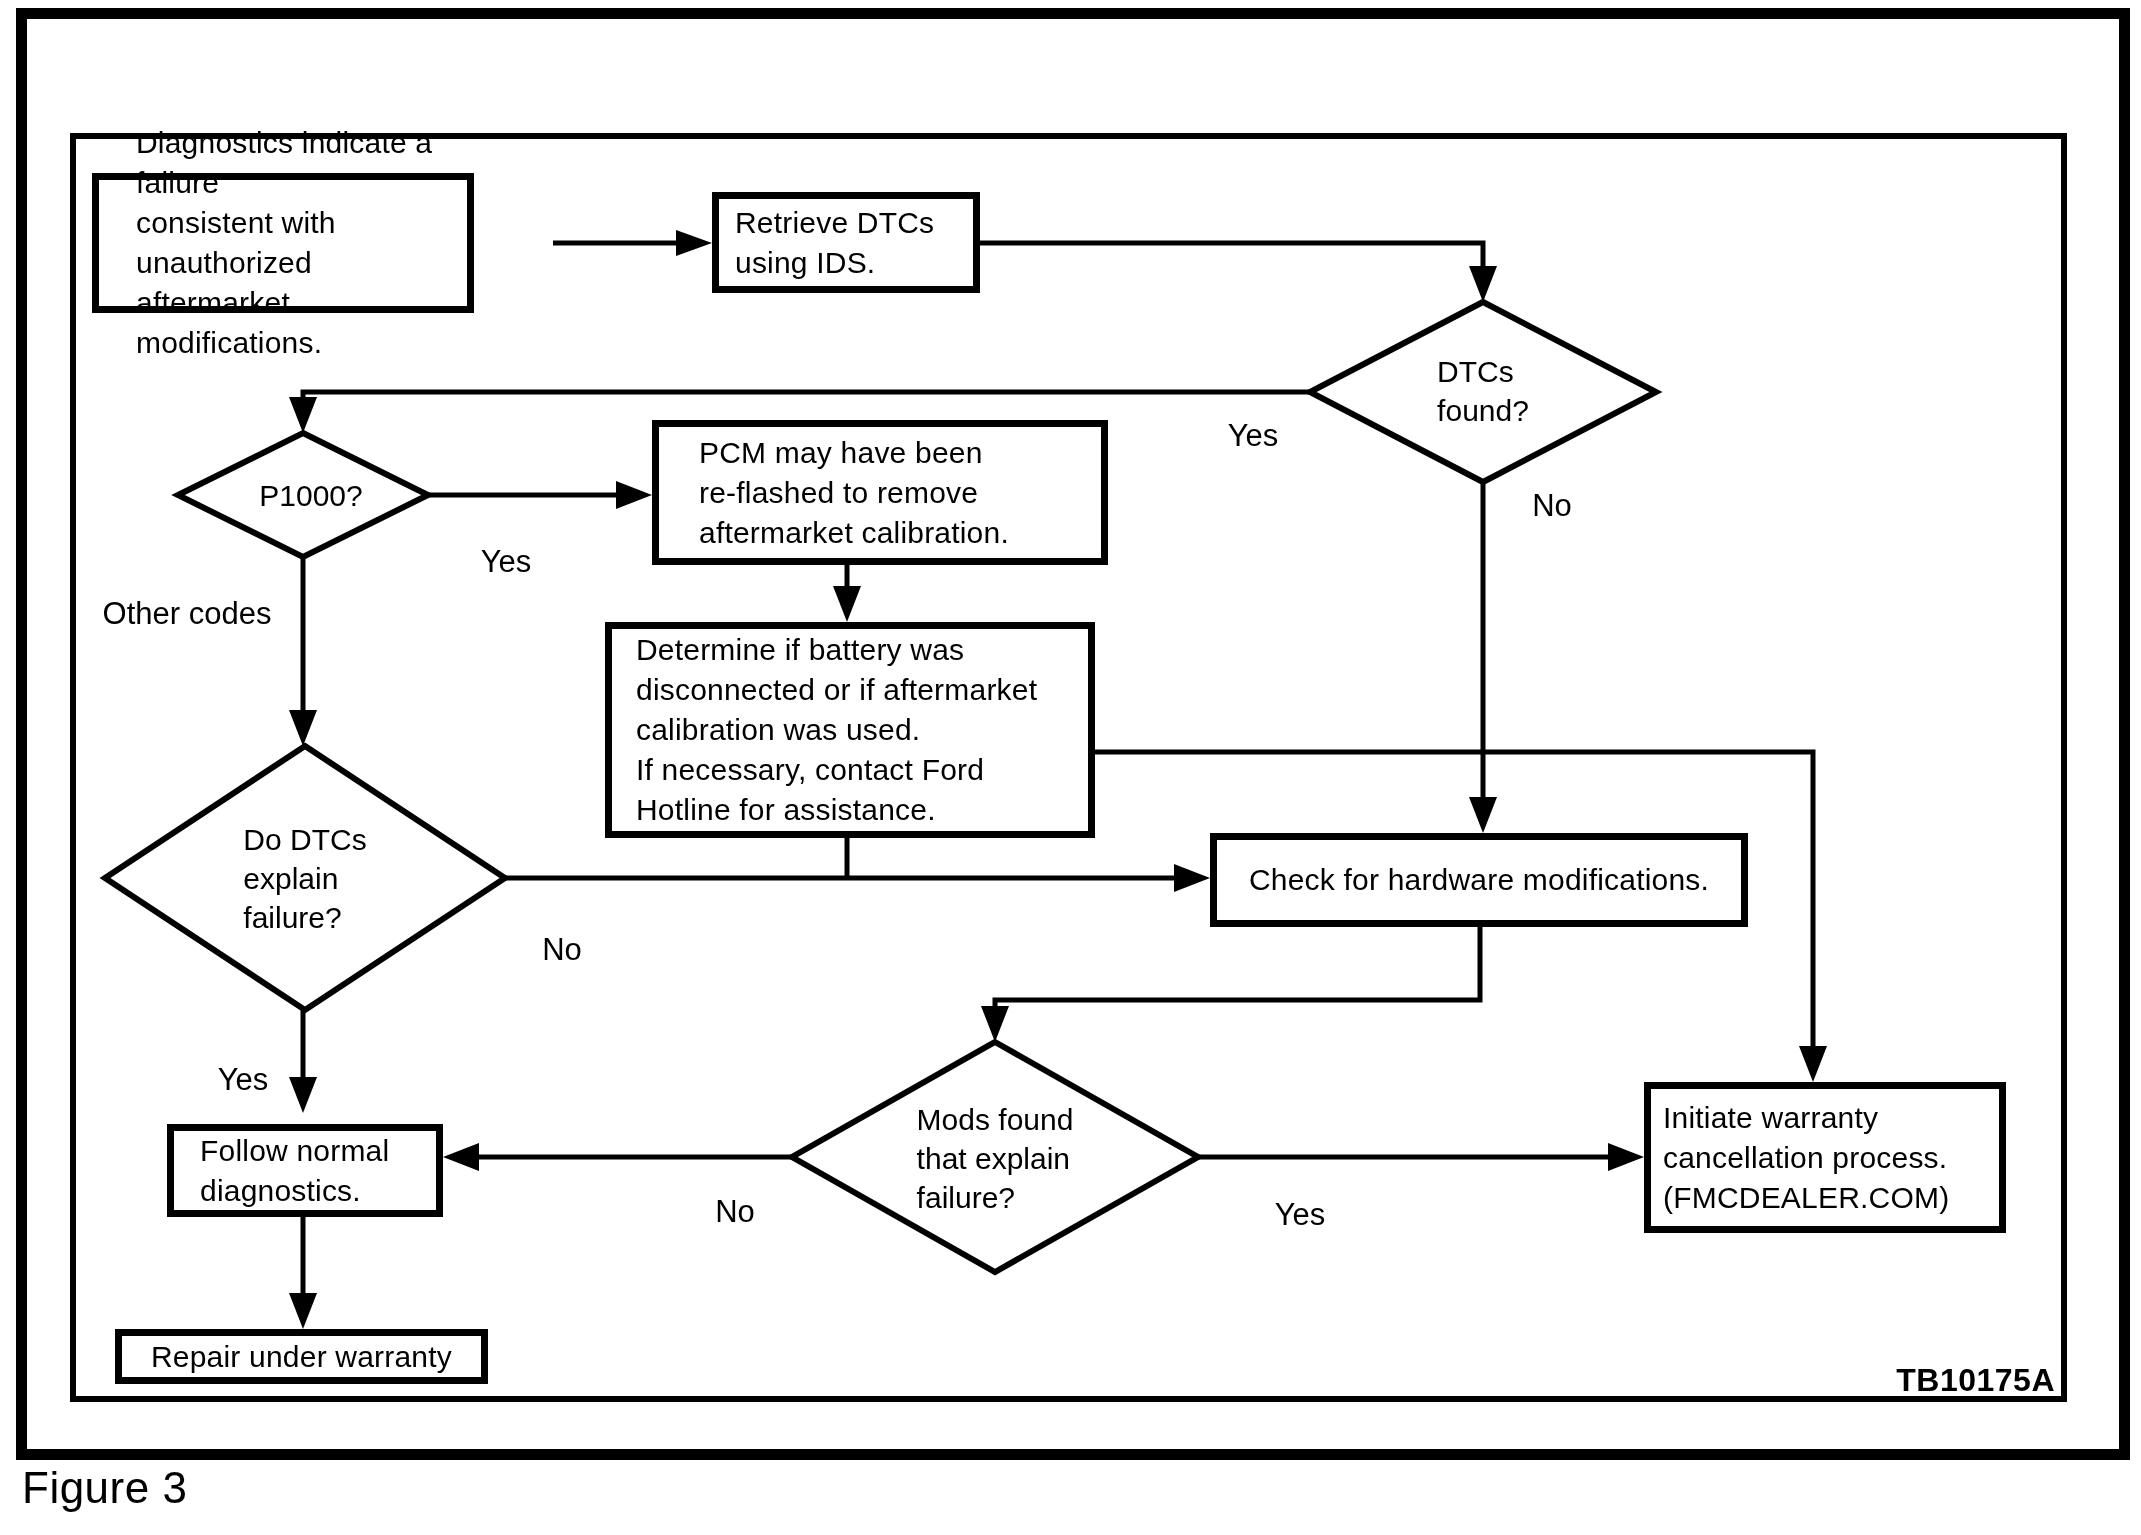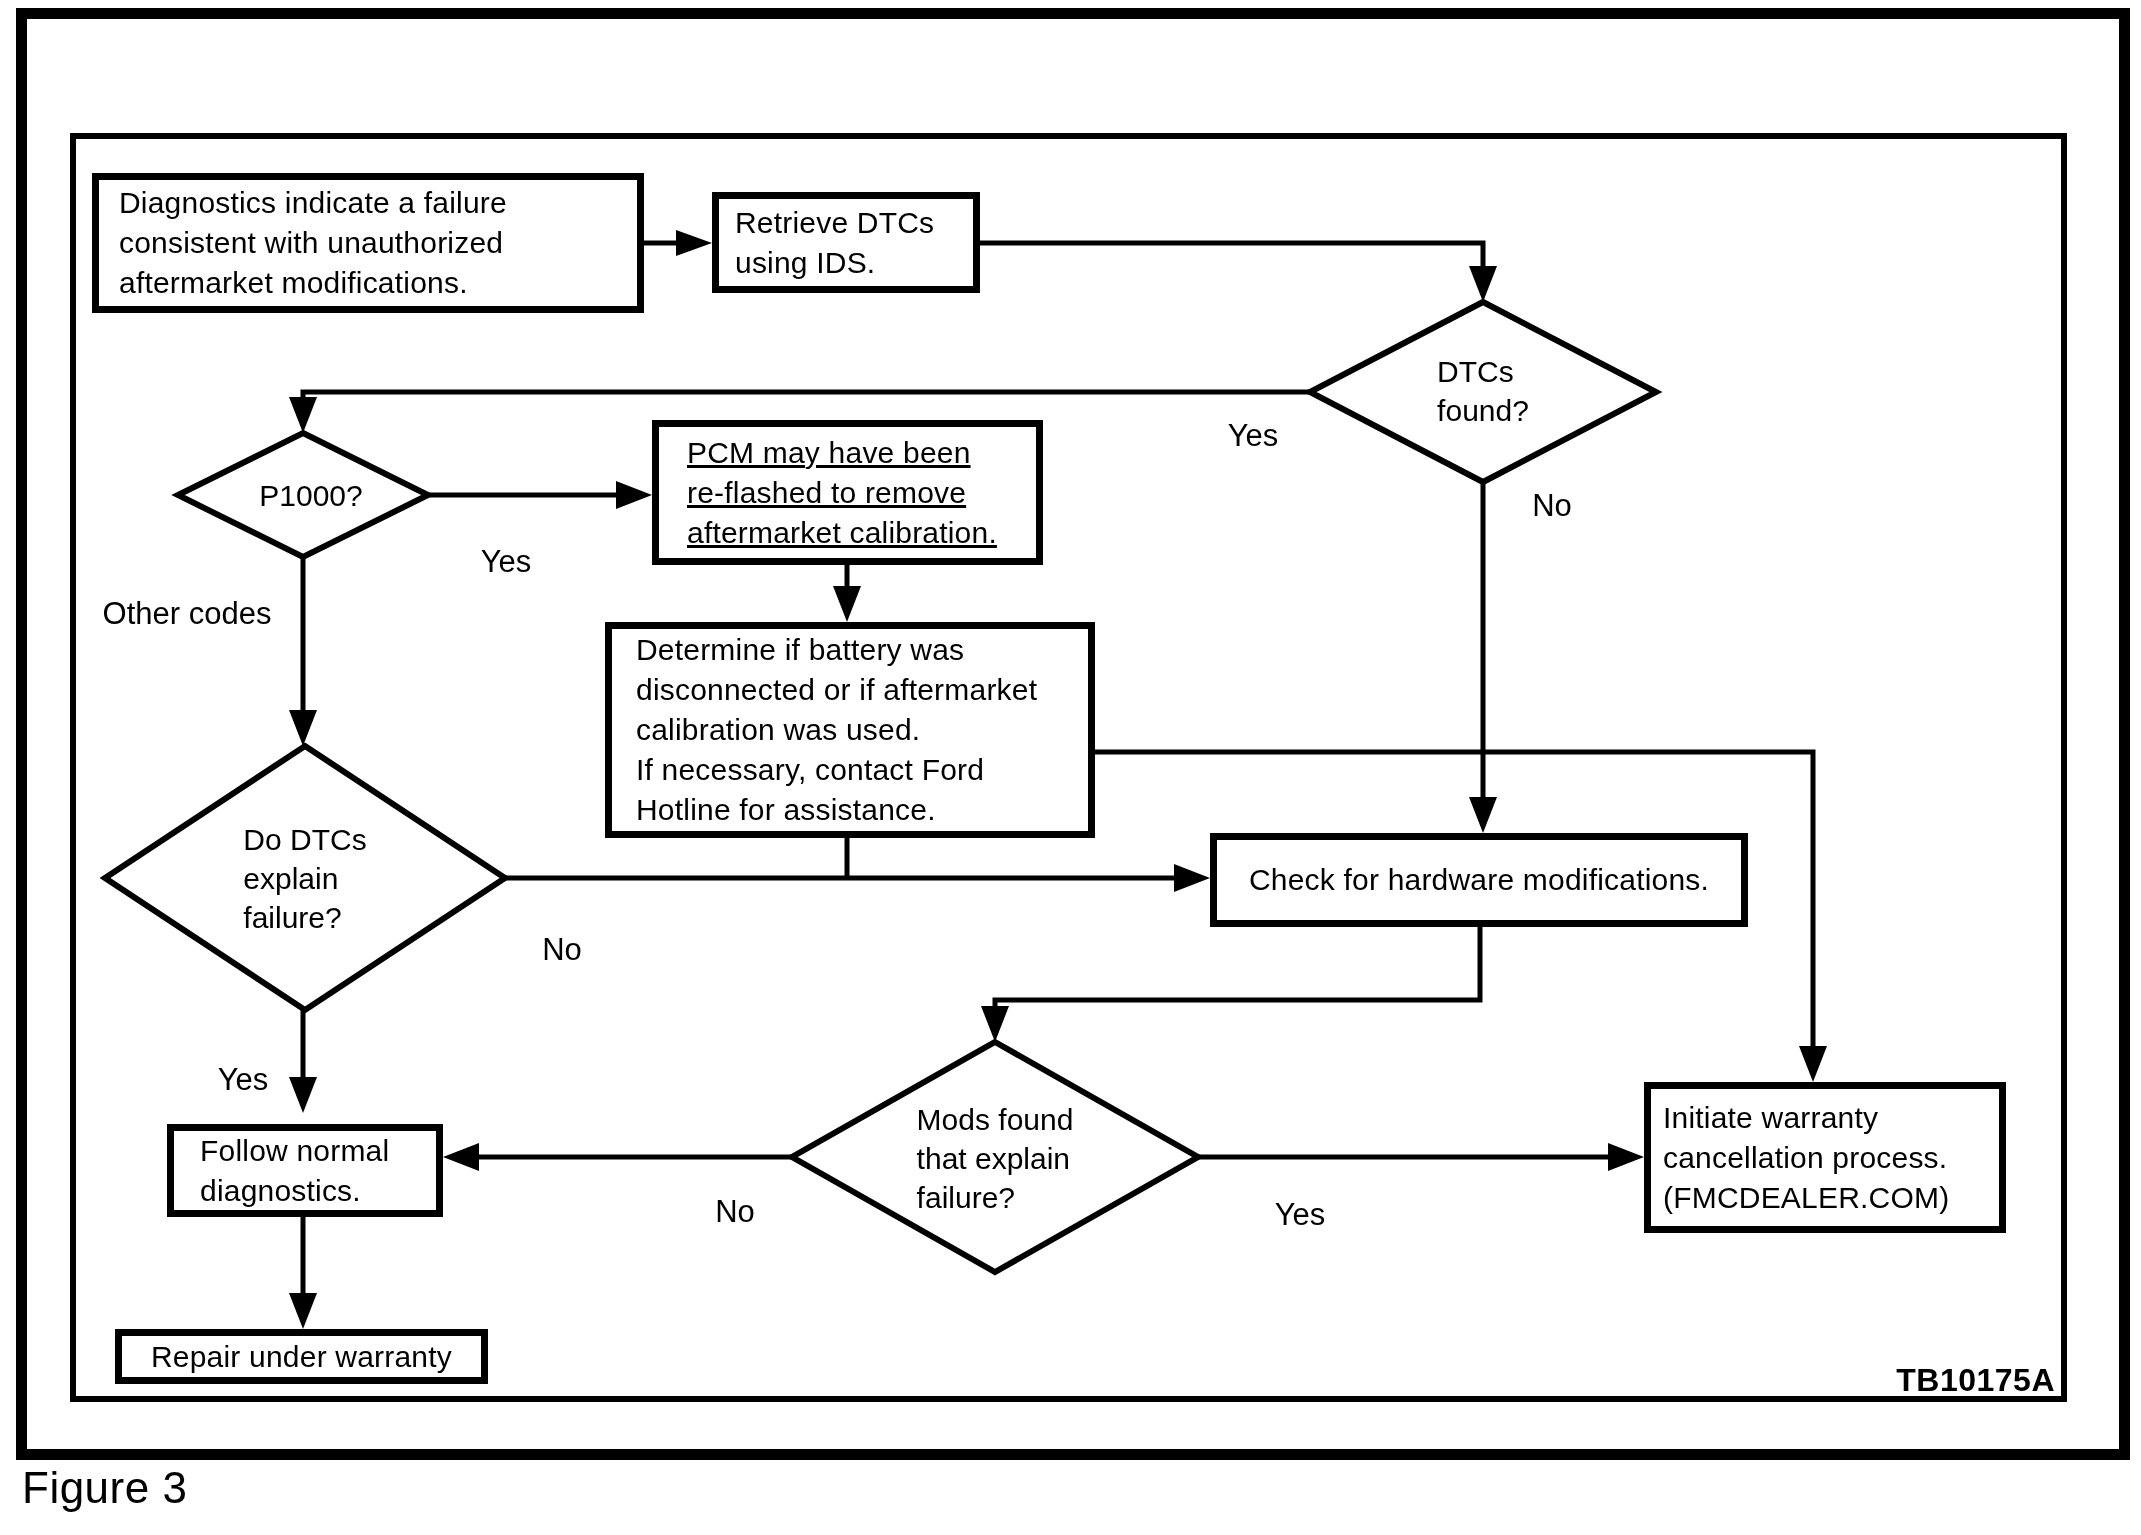--- a/index.html
+++ b/index.html
@@ -82,28 +82,28 @@
       <polygon points="1210,878 1174,864 1174,892"></polygon>
       <polygon points="1813,1082 1799,1046 1827,1046"></polygon>
       <polygon points="995,1042 981,1006 1009,1006"></polygon>
       <polygon points="443,1157 479,1143 479,1171"></polygon>
       <polygon points="1644,1157 1608,1143 1608,1171"></polygon>
       <polygon points="303,1113 289,1077 317,1077"></polygon>
       <polygon points="303,1329 289,1293 317,1293"></polygon>
     </g>
   </svg>
 
-  <div class="node" style="left:92px;top:173px;width:552px;height:140px;padding-left:20px;">Diagnostics indicate a failure
+  <div class="node" style="left:92px;top:173px;width:382px;height:140px;padding-left:37px;">Diagnostics indicate a failure
 consistent with unauthorized
 aftermarket modifications.</div>
 
   <div class="node" style="left:712px;top:192px;width:268px;height:101px;padding-left:16px;">Retrieve DTCs
 using IDS.</div>
 
-  <div class="node" style="left:652px;top:420px;width:391px;height:145px;padding-left:28px;text-decoration:underline;">PCM may have been
+  <div class="node" style="left:652px;top:420px;width:456px;height:145px;padding-left:40px;">PCM may have been
 re-flashed to remove
 aftermarket calibration.</div>
 
   <div class="node" style="left:605px;top:622px;width:490px;height:216px;padding-left:24px;">Determine if battery was
 disconnected or if aftermarket
 calibration was used.
 If necessary, contact Ford
 Hotline for assistance.</div>
 
   <div class="node center" style="left:1210px;top:833px;width:538px;height:94px;">Check for hardware modifications.</div>

